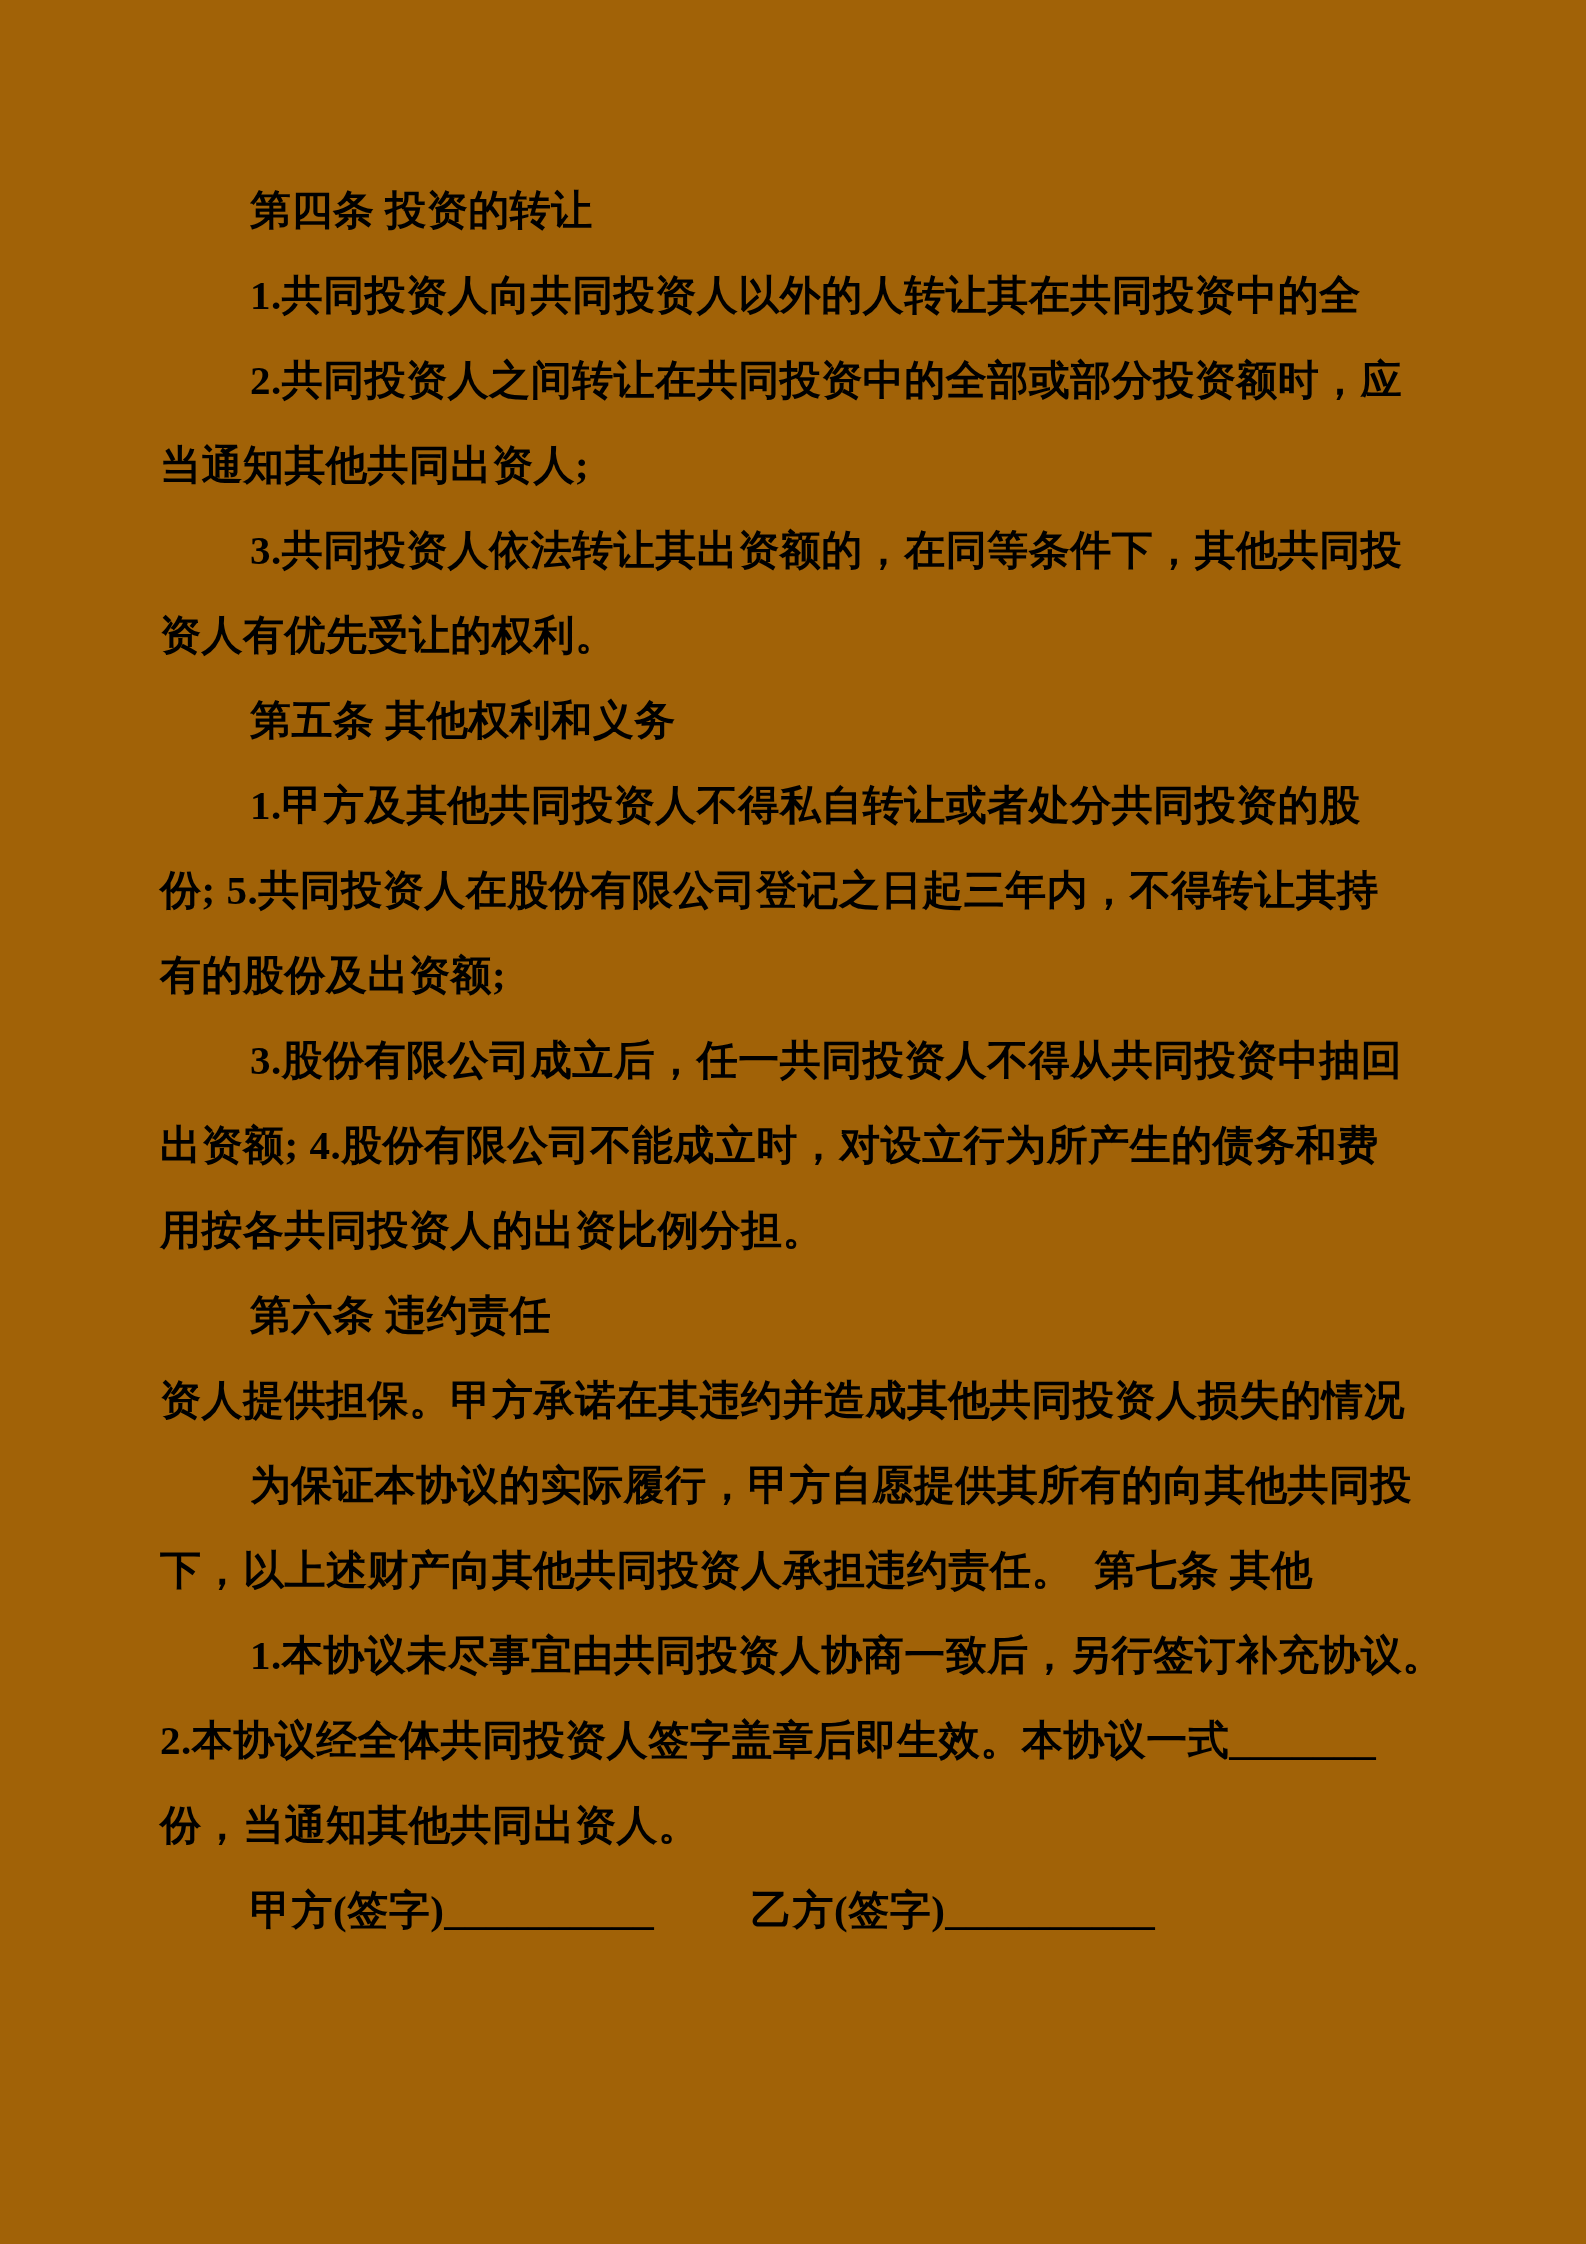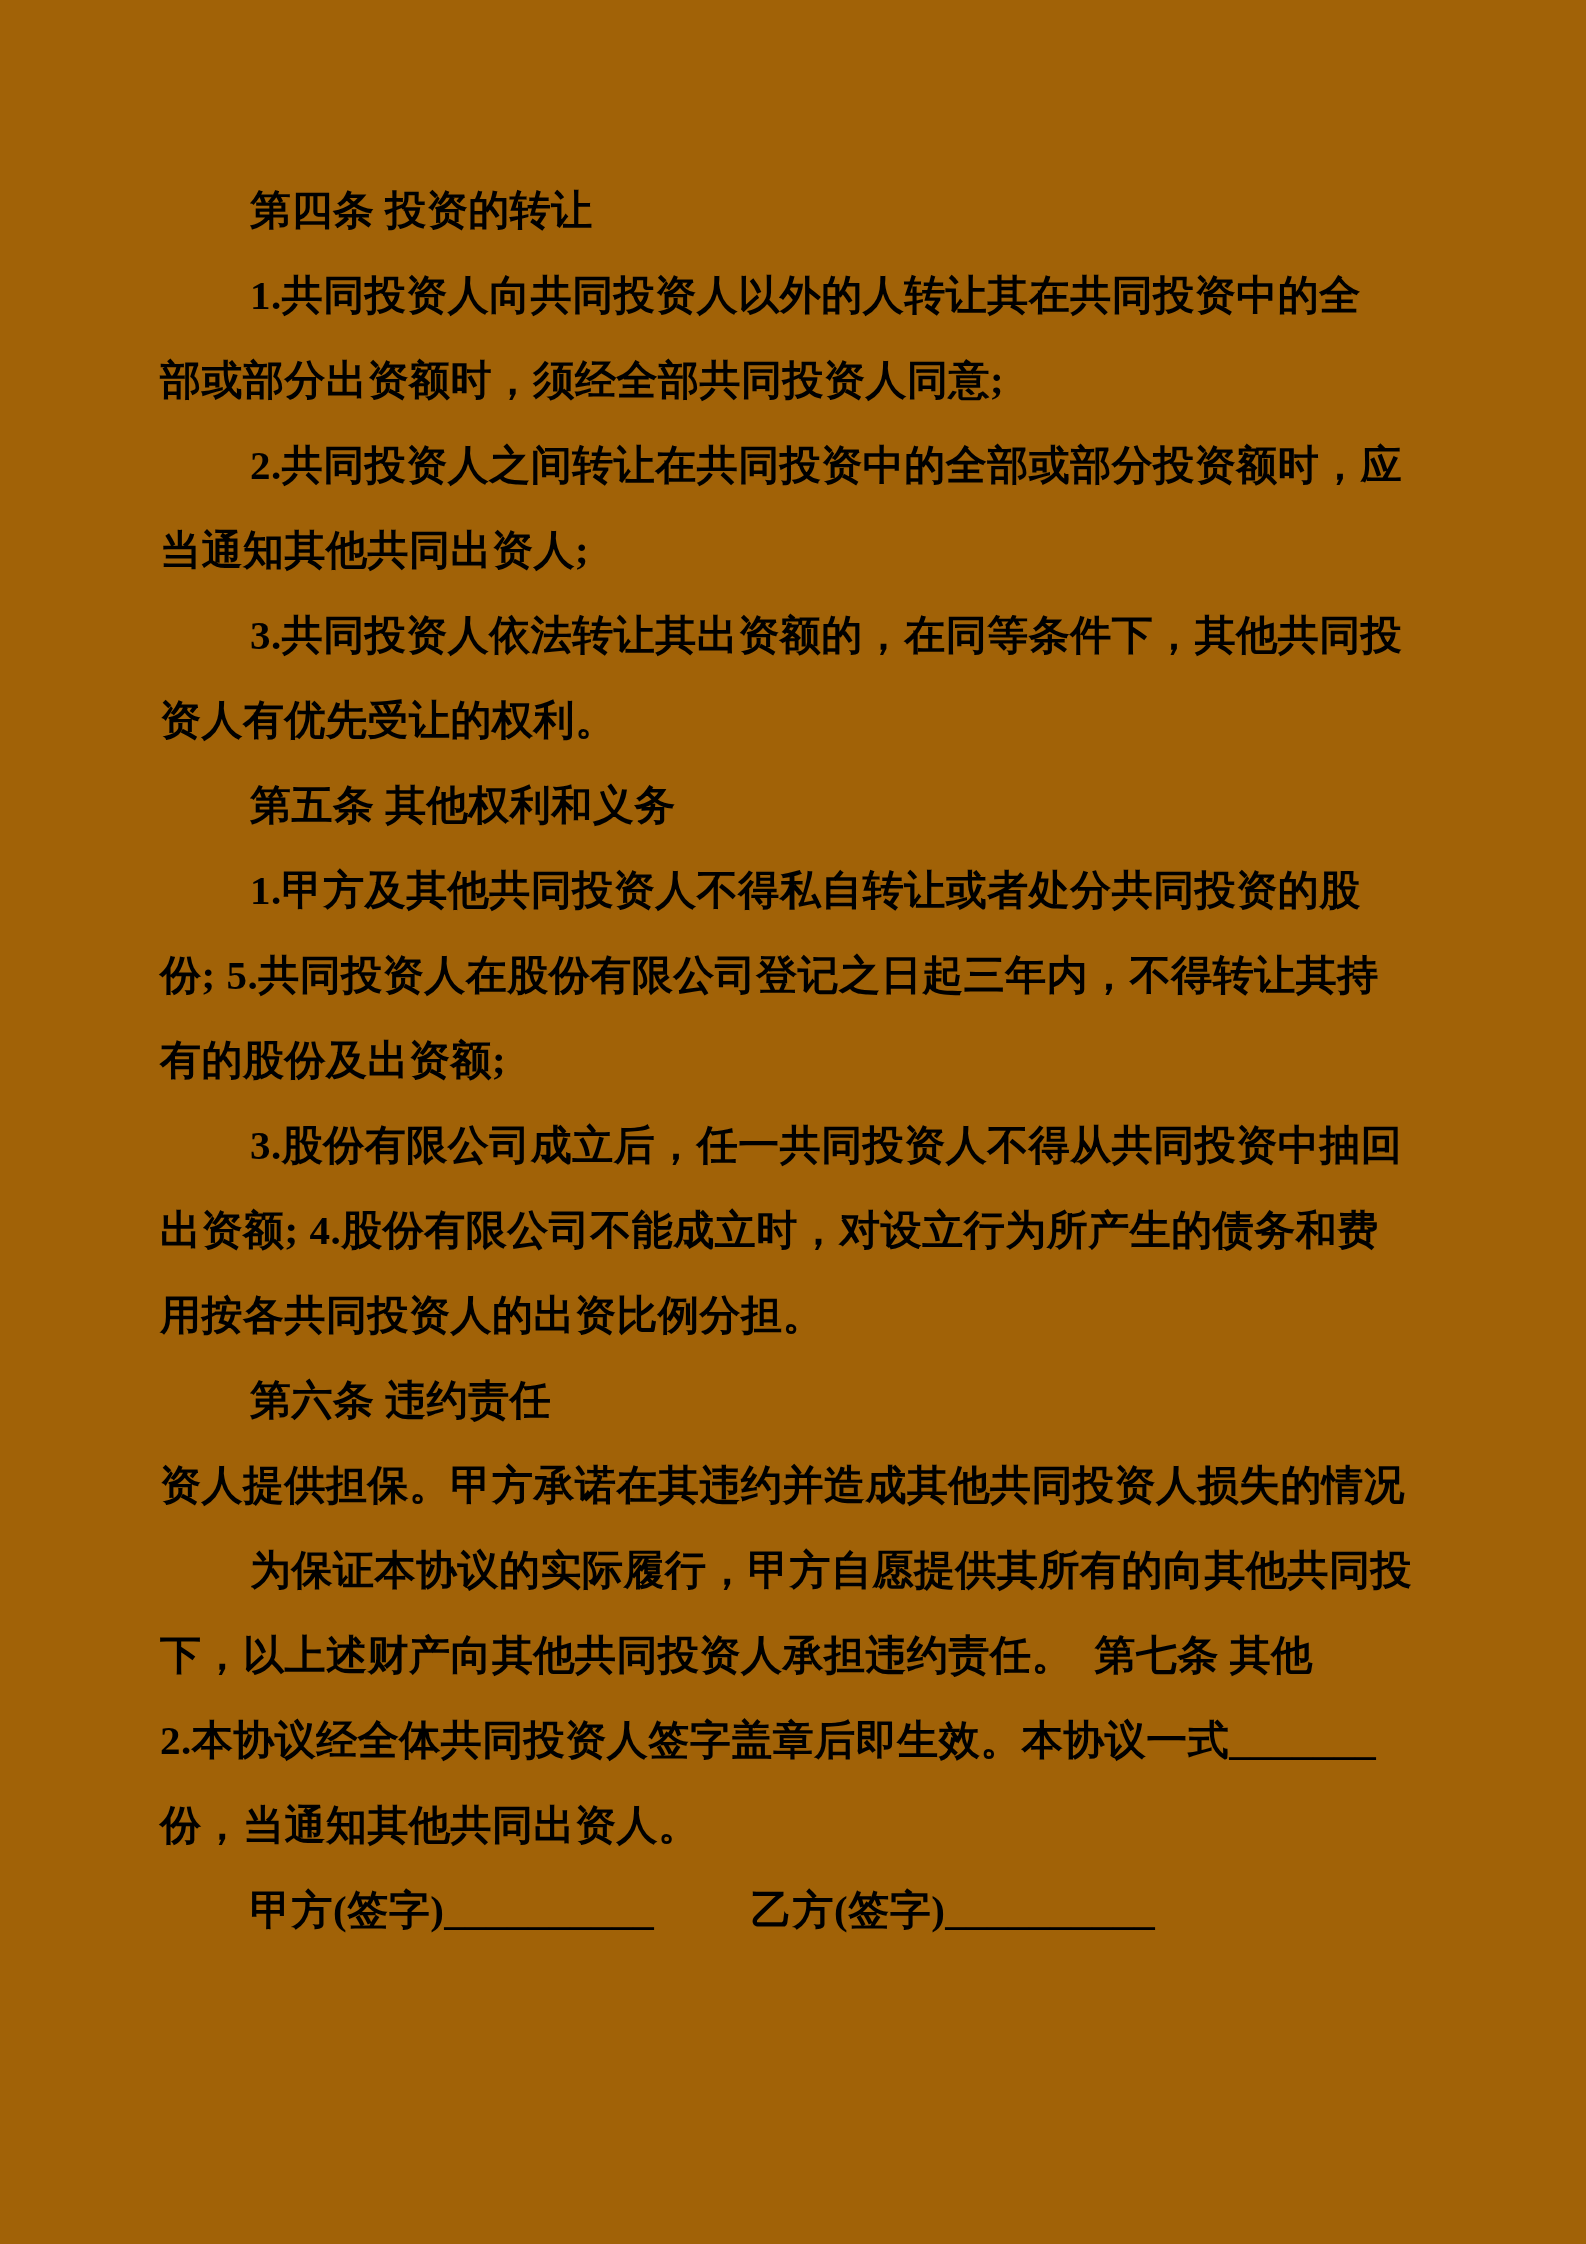--- a/index.html
+++ b/index.html
@@ -35,33 +35,33 @@
     padding-left: 90px;
   }
 </style>
 </head>
 <body>
 
 <div class="page">
   <div class="doc-body">
       <div class="line indent">第四条 投资的转让</div>
       <div class="line indent">1.共同投资人向共同投资人以外的人转让其在共同投资中的全</div>
-      <div class="line">部或部分出资额时，须经全部共同投资人同意;</div>
       <div class="line indent">2.共同投资人之间转让在共同投资中的全部或部分投资额时，应</div>
       <div class="line">当通知其他共同出资人;</div>
       <div class="line indent">3.共同投资人依法转让其出资额的，在同等条件下，其他共同投</div>
       <div class="line">资人有优先受让的权利。</div>
       <div class="line indent">第五条 其他权利和义务</div>
       <div class="line indent">1.甲方及其他共同投资人不得私自转让或者处分共同投资的股</div>
       <div class="line">份; 5.共同投资人在股份有限公司登记之日起三年内，不得转让其持</div>
       <div class="line">有的股份及出资额;</div>
       <div class="line indent">3.股份有限公司成立后，任一共同投资人不得从共同投资中抽回</div>
       <div class="line">出资额; 4.股份有限公司不能成立时，对设立行为所产生的债务和费</div>
       <div class="line">用按各共同投资人的出资比例分担。</div>
       <div class="line indent">第六条 违约责任</div>
       <div class="line">资人提供担保。甲方承诺在其违约并造成其他共同投资人损失的情况</div>
       <div class="line indent">为保证本协议的实际履行，甲方自愿提供其所有的向其他共同投</div>
       <div class="line">下，以上述财产向其他共同投资人承担违约责任。  第七条 其他</div>
+      <div class="line indent">1.本协议未尽事宜由共同投资人协商一致后，另行签订补充协议。</div>
       <div class="line">2.本协议经全体共同投资人签字盖章后即生效。本协议一式_______</div>
       <div class="line">份，当通知其他共同出资人。</div>
       <div class="line indent">甲方(签字)__________         乙方(签字)__________</div>
     </div>
 </div>
 
 </body></html>

